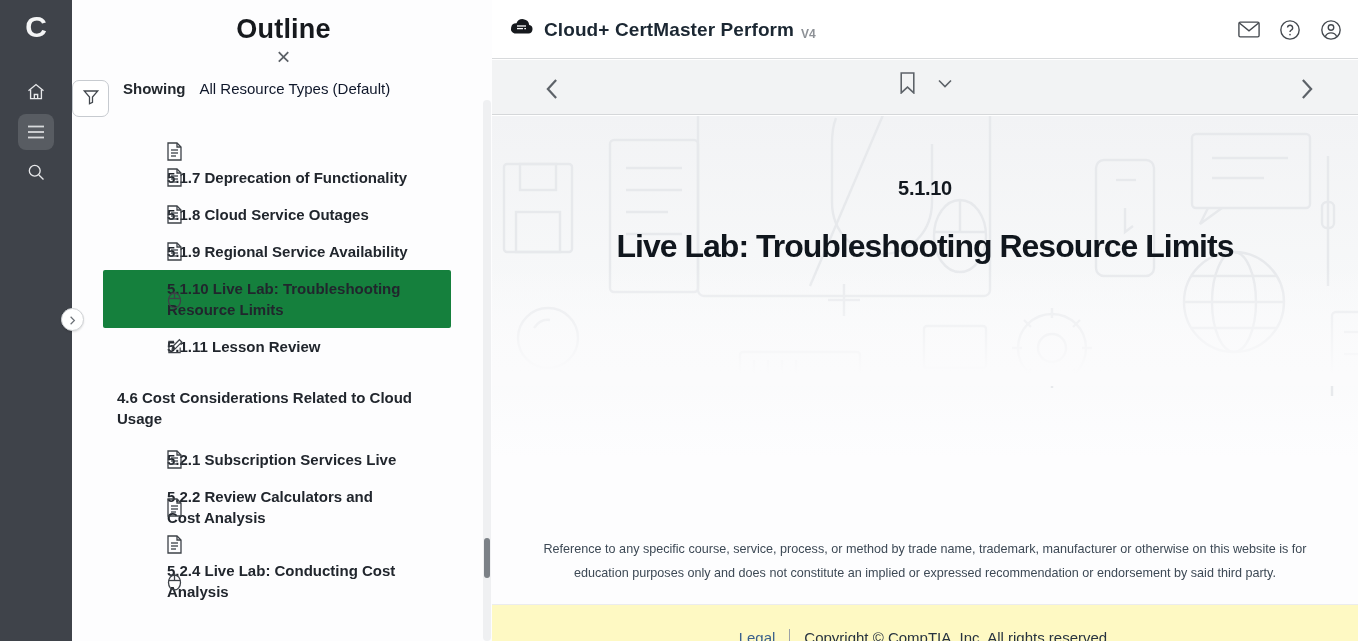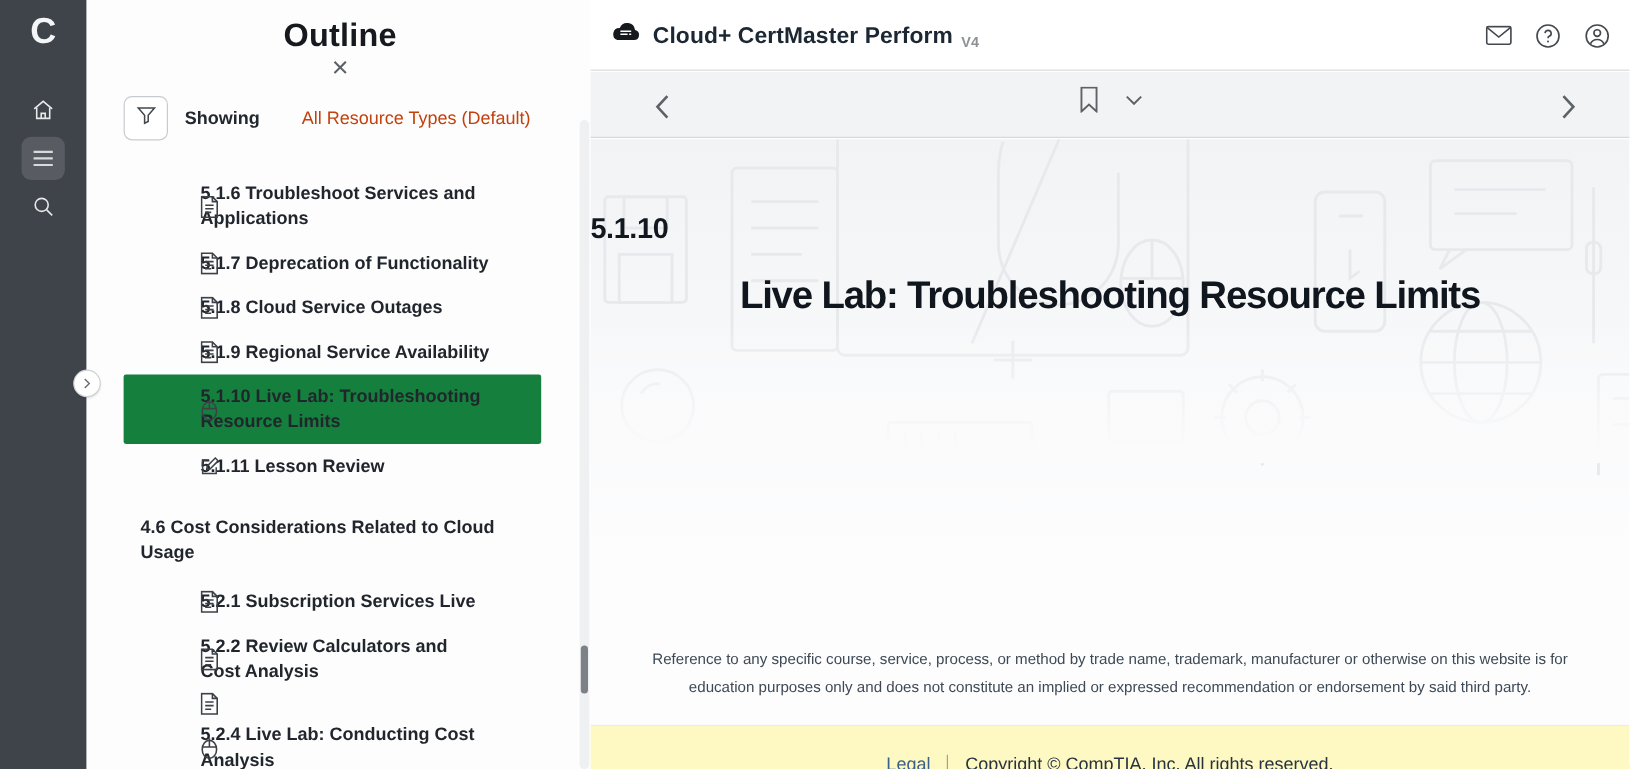--- a/index.html
+++ b/index.html
@@ -23,25 +23,25 @@
     display:flex; align-items:center; justify-content:center; cursor:pointer;
     box-shadow:0 1px 2px rgba(0,0,0,.12); }
 
   
   .panel { position:absolute; left:72px; top:0; width:420px; height:641px; background:#fdfdfe; z-index:20; }
   .panel-header { position:absolute; left:23px; top:14px; right:20px; display:flex;
     align-items:center; justify-content:space-between;flex-direction:column; }
   .panel-title { font-size:27px; font-weight:700; color:#16191d; letter-spacing:.2px; }
   .panel-close { font-size:24px; color:#5b6066; line-height:20px; cursor:pointer; padding:2px 6px; }
 
-  .filter-row { position:absolute; left:31px; top:80px; display:flex; align-items:center; }
+  .filter-row { position:absolute; left:0; top:80px; display:flex; align-items:flex-start; }
   .filter-btn { width:37px; height:37px; border:1px solid #c7cbd0; border-radius:7px; background:#fff;
     display:flex; align-items:center; justify-content:center; cursor:pointer; }
   .filter-showing { margin-left:14px; font-size:15px; font-weight:700; color:#23282e; }
-  .filter-value { margin-left:35px; font-size:15px; color:#c2410c; }
+  .filter-value { margin-left:14px; font-size:15px; color:#0f172a; }
 
   .o-list { position:absolute; left:0; top:117px; width:412px; height:524px; overflow:hidden; padding-top:26px; }
   .o-item { position:relative; margin-left:31px; width:348px; padding:8px 8px 8px 64px;
     display:flex; align-items:center; cursor:pointer; border-radius:2px; }
   .o-item.selected { background:#15803d; }
   .o-icon { position:absolute; left:64px; top:50%; transform:translateY(-50%); width:16px; height:20px;
     display:flex; align-items:center; }
   .o-label { font-size:15px; font-weight:600; color:#21262d; line-height:21px; max-width:242px; }
   .o-item.o-section { padding-left:14px; margin-top:14px; margin-bottom:4px; cursor:default; }
   .o-item.o-section .o-label { max-width:296px; font-weight:600; }
@@ -69,22 +69,22 @@
   .nav-center { position:absolute; left:0; right:0; top:12px; display:flex; justify-content:center;
     align-items:center; gap:22px; }
   .nav-bookmark, .nav-caret { cursor:pointer; display:flex; }
 
   .banner { position:absolute; left:0; top:116px; width:866px; height:489px;
     background:linear-gradient(180deg,#f2f3f5 0%,#f7f8f9 35%,#fdfdfe 70%,#fdfdfe 100%);
     border-bottom:1px solid #ebecee; overflow:hidden; }
   .doodles { position:absolute; left:0; top:0; }
   .doodle-fade { position:absolute; left:0; top:150px; width:866px; height:120px;
     background:linear-gradient(180deg, rgba(250,250,251,0) 0%, #fbfbfc 90%); }
-  .lesson-number { position:absolute; left:0; width:866px; top:61px; text-align:left;
-    font-size:24px; font-weight:700; color:#12181f; letter-spacing:-.3px; }
+  .lesson-number { position:absolute; left:0; width:866px; top:61px; text-align:center;
+    font-size:20px; font-weight:700; color:#12181f; letter-spacing:-.3px; }
   .lesson-title { position:absolute; left:0; width:866px; top:112px; text-align:center;
     font-size:32px; font-weight:700; color:#10161d; letter-spacing:-1px; }
   .disclaimer { position:absolute; left:43px; top:421px; width:780px; text-align:center;
     font-size:12.6px; color:#3d4955; line-height:24px; }
 
   .footer { position:absolute; left:0; top:605px; width:866px; height:36px; background:#fef9c3; }
   .footer-inner { position:absolute; left:0; width:866px; top:24px; display:flex;
     justify-content:center; align-items:flex-start; gap:14px; font-size:15px; }
   .legal-link { color:#3a608c; cursor:pointer; }
   .footer-divider { width:1px; height:22px; background:#9ba1a7; }
@@ -154,21 +154,20 @@
         <div class="o-item">
           <span class="o-icon">
             <svg width="15" height="19" viewBox="0 0 15 19" fill="none" stroke="#3c4147" stroke-width="1.3">
               <path d="M1 1h9l4 4v13H1V1z"></path>
               <path d="M10 1v4h4"></path>
               <line x1="4" y1="8" x2="11" y2="8"></line>
               <line x1="4" y1="11" x2="11" y2="11"></line>
               <line x1="4" y1="14" x2="9" y2="14"></line>
             </svg>
           </span>
-          <span class="o-label">5.1.6 Troubleshoot Services and Applications</span>
         </div>
         <div class="o-item">
           <span class="o-icon">
             <svg width="15" height="19" viewBox="0 0 15 19" fill="none" stroke="#3c4147" stroke-width="1.3">
               <path d="M1 1h9l4 4v13H1V1z"></path>
               <path d="M10 1v4h4"></path>
               <line x1="4" y1="8" x2="11" y2="8"></line>
               <line x1="4" y1="11" x2="11" y2="11"></line>
               <line x1="4" y1="14" x2="9" y2="14"></line>
             </svg>

